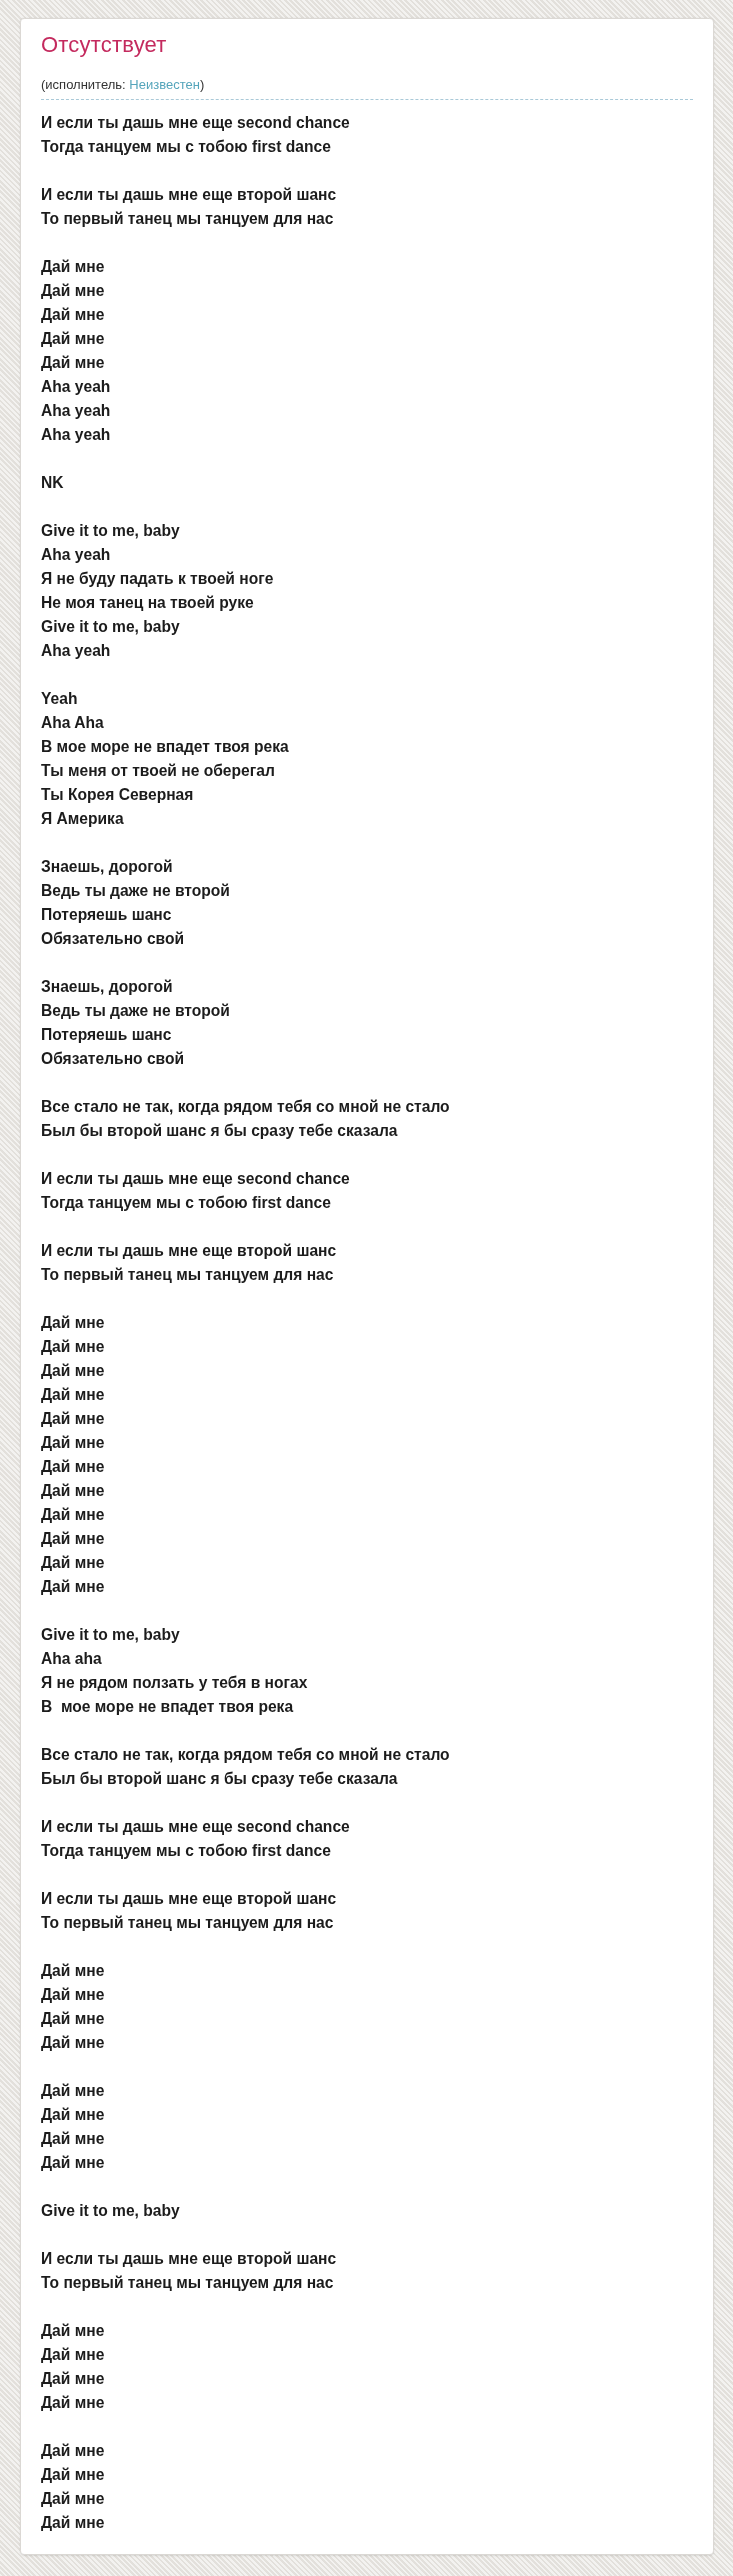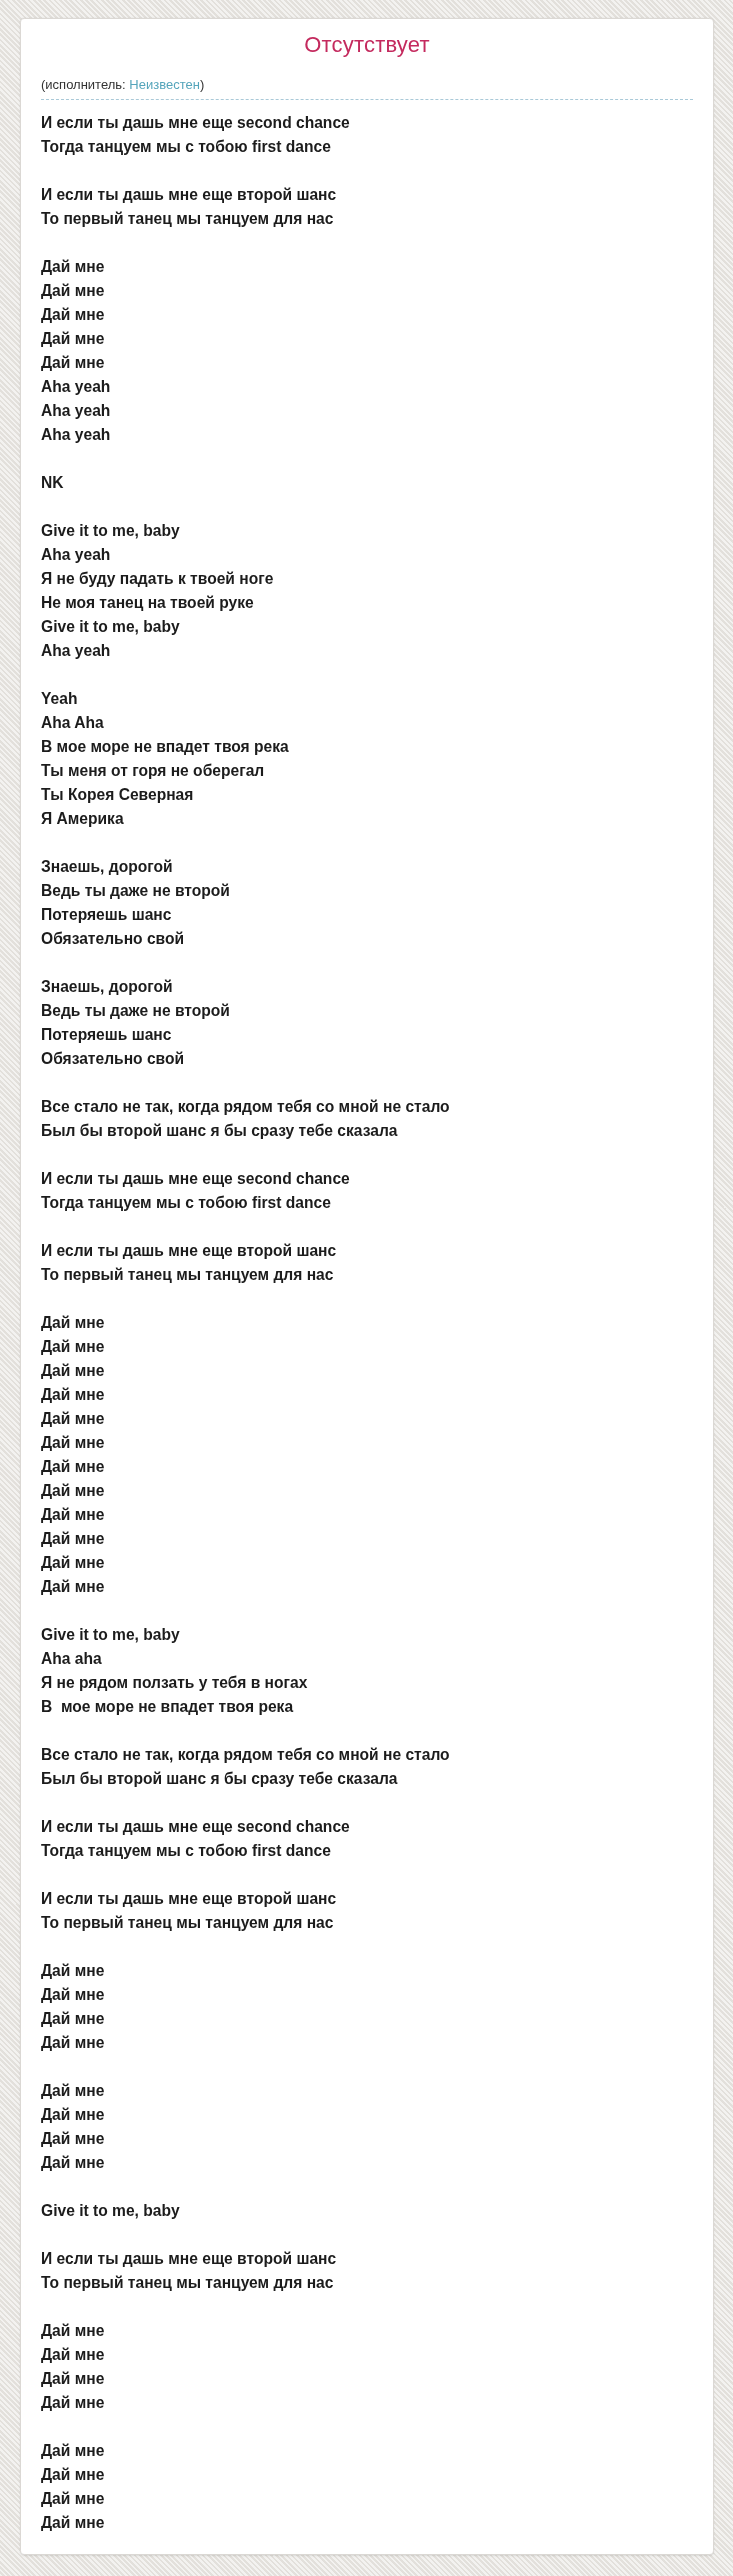--- a/index.html
+++ b/index.html
@@ -27,21 +27,20 @@
     box-shadow: 0 0.9px 1.8px rgba(0,0,0,0.10);
   }
   .card-inner {
     padding: 13px 20px 22px 20px;
   }
   .song-title {
     font-size: 22px;
     font-weight: 400;
     line-height: 26px;
     letter-spacing: 0.2px;
-    text-align: center;
   }
   .artist-line {
     margin-top: 6.4px;
     font-size: 13px;
     line-height: 15.6px;
     color: #333333;
     padding-bottom: 6.4px;
     border-bottom: 0.9px dashed #a9c9d8;
   }
   .artist-link {
@@ -99,21 +98,21 @@
           <div class="lyric-line">Aha yeah</div>
           <div class="lyric-line">Я не буду падать к твоей ноге</div>
           <div class="lyric-line">Не моя танец на твоей руке</div>
           <div class="lyric-line">Give it to me, baby</div>
           <div class="lyric-line">Aha yeah</div>
         </div>
         <div class="stanza">
           <div class="lyric-line">Yeah</div>
           <div class="lyric-line">Aha Aha</div>
           <div class="lyric-line">В мое море не впадет твоя река</div>
-          <div class="lyric-line">Ты меня от горя не оберегал</div>
+          <div class="lyric-line">Ты меня от твоей не оберегал</div>
           <div class="lyric-line">Ты Корея Северная</div>
           <div class="lyric-line">Я Америка</div>
         </div>
         <div class="stanza">
           <div class="lyric-line">Знаешь, дорогой</div>
           <div class="lyric-line">Ведь ты даже не второй</div>
           <div class="lyric-line">Потеряешь шанс</div>
           <div class="lyric-line">Обязательно свой</div>
         </div>
         <div class="stanza">

